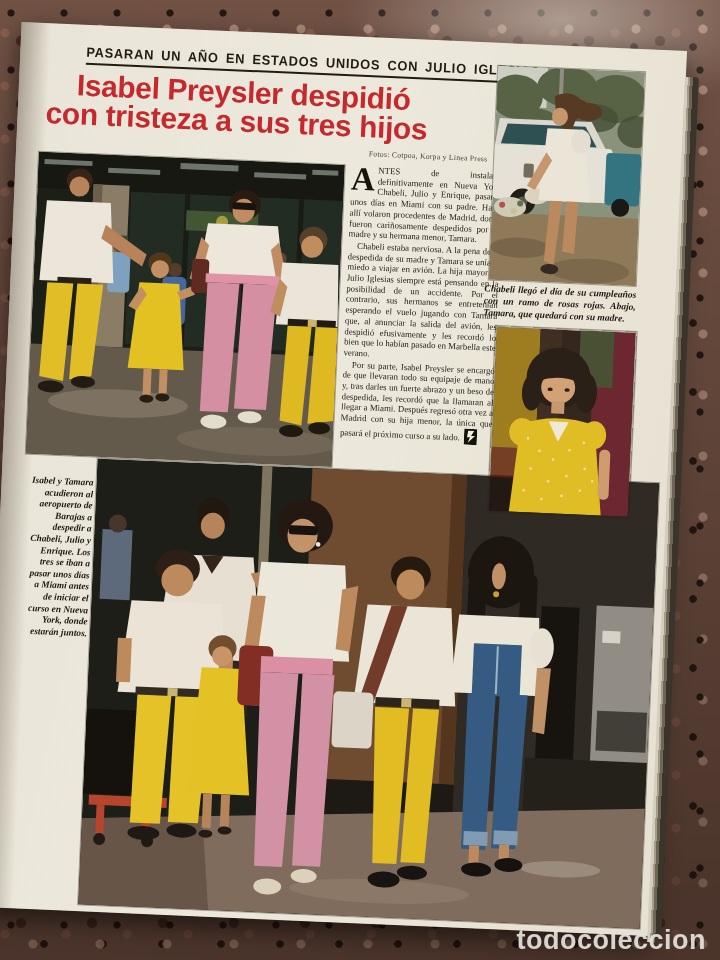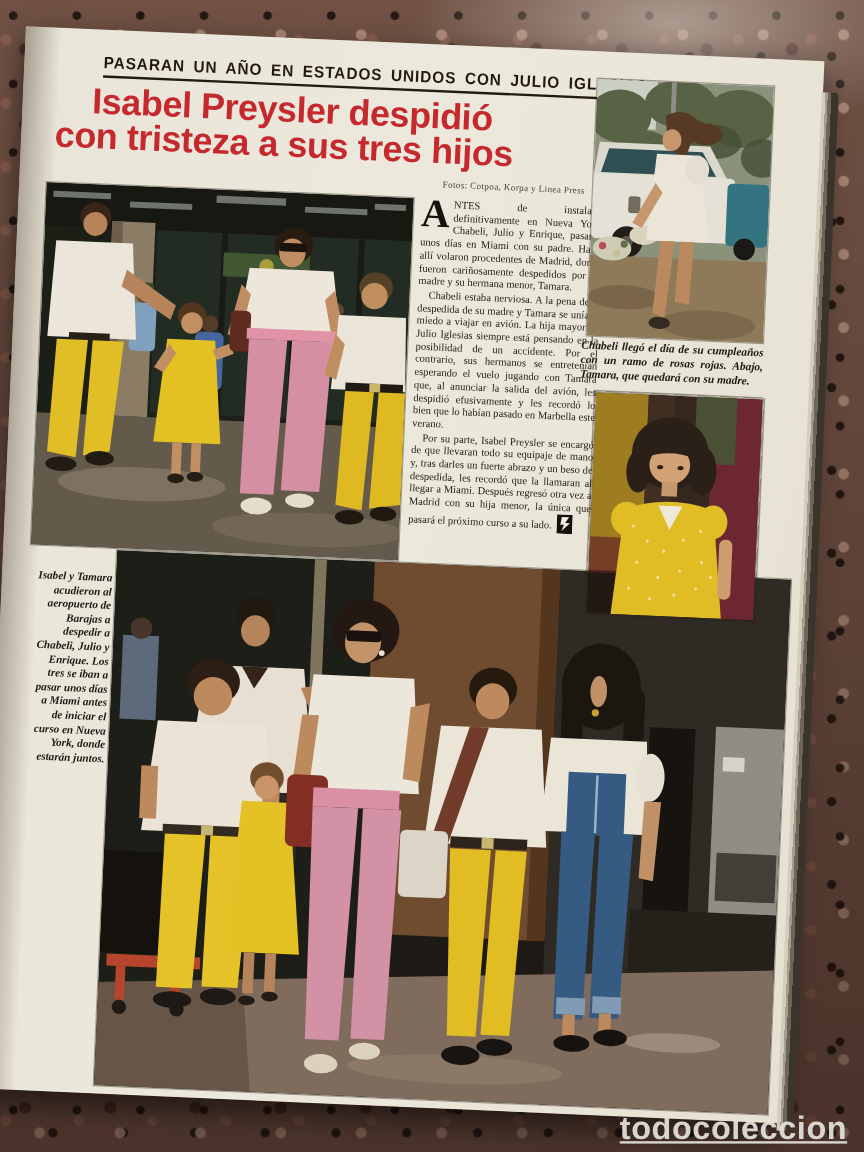--- a/index.html
+++ b/index.html
@@ -58,21 +58,21 @@
   .article p + p{text-indent:9px;margin-top:1px;}
   .dropcap{float:left;font-weight:bold;font-size:33px;line-height:26px;
     color:#17120c;margin:1px 3px 0 0;font-family:"Liberation Serif",serif;}
   .endlogo{display:inline-block;width:13px;height:16px;vertical-align:-4px;margin-left:4px;}
   .caption{font-family:"Liberation Serif",serif;font-style:italic;font-weight:bold;color:#1e1812;}
   .caption-right{position:absolute;left:474px;top:241px;width:152px;
     font-size:9.5px;line-height:11.8px;text-align:justify;}
   .caption-left{position:absolute;left:28px;top:452px;width:64px;
     font-size:9.3px;line-height:11.6px;text-align:right;}
   .watermark{position:absolute;right:14px;bottom:4px;z-index:50;
-    font-size:27px;font-weight:bold;letter-spacing:.5px;color:#e6e4e0;opacity:.92;text-decoration:underline;}
+    font-size:27px;font-weight:bold;letter-spacing:.5px;color:#e6e4e0;opacity:.92;}
 </style>
 </head>
 <body>
 
 <div class="sheet">
   <div class="edge-right"></div>
 
   <div class="kicker">PASARAN UN AÑO EN ESTADOS UNIDOS CON JULIO IGLESIAS</div>
 
   <div class="headline" style="color:#c5292e;">

